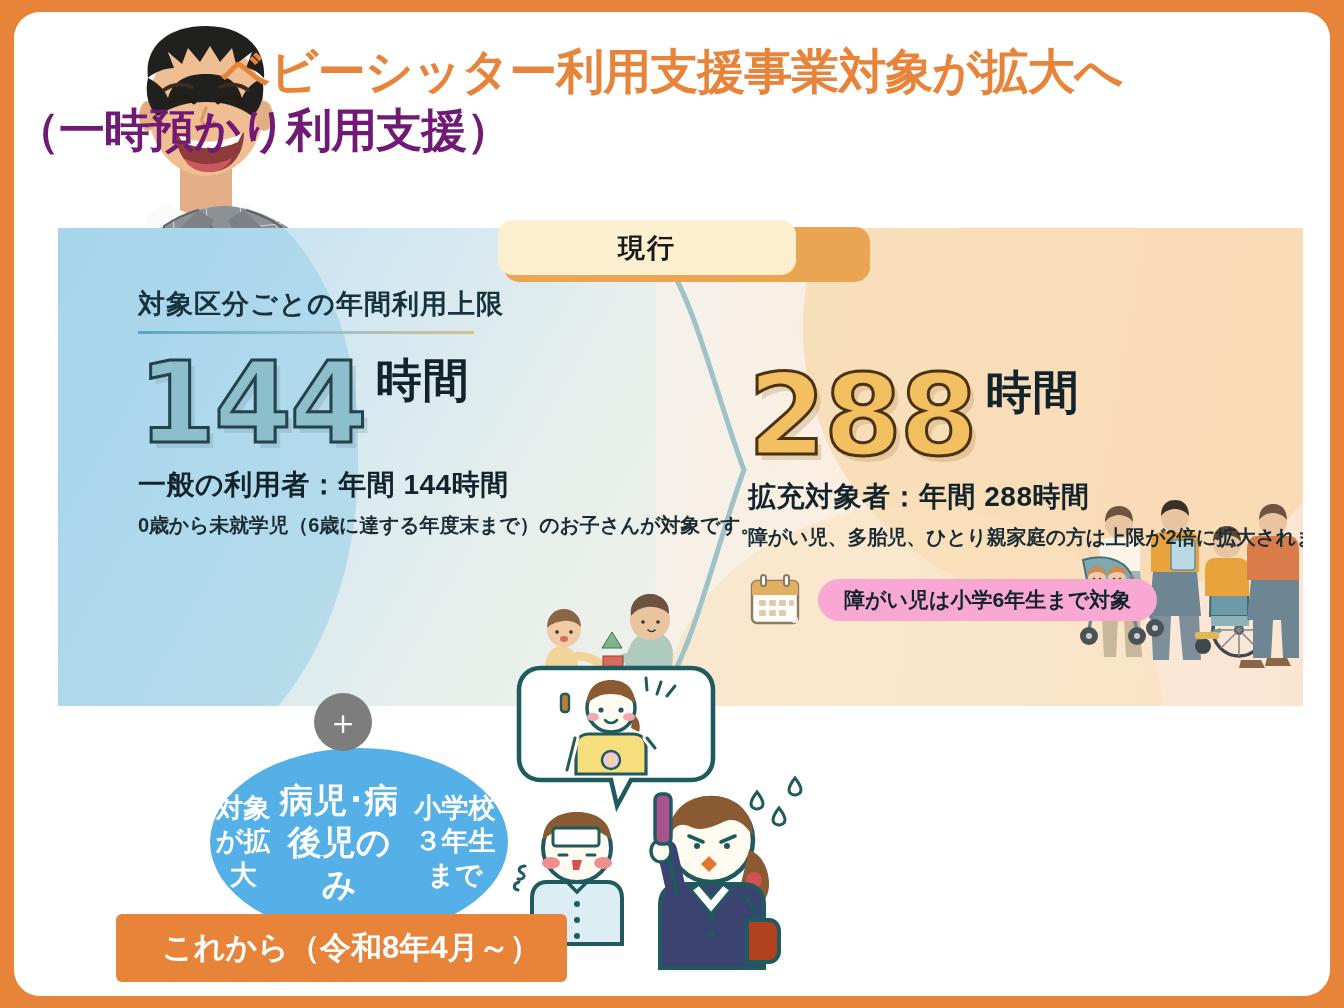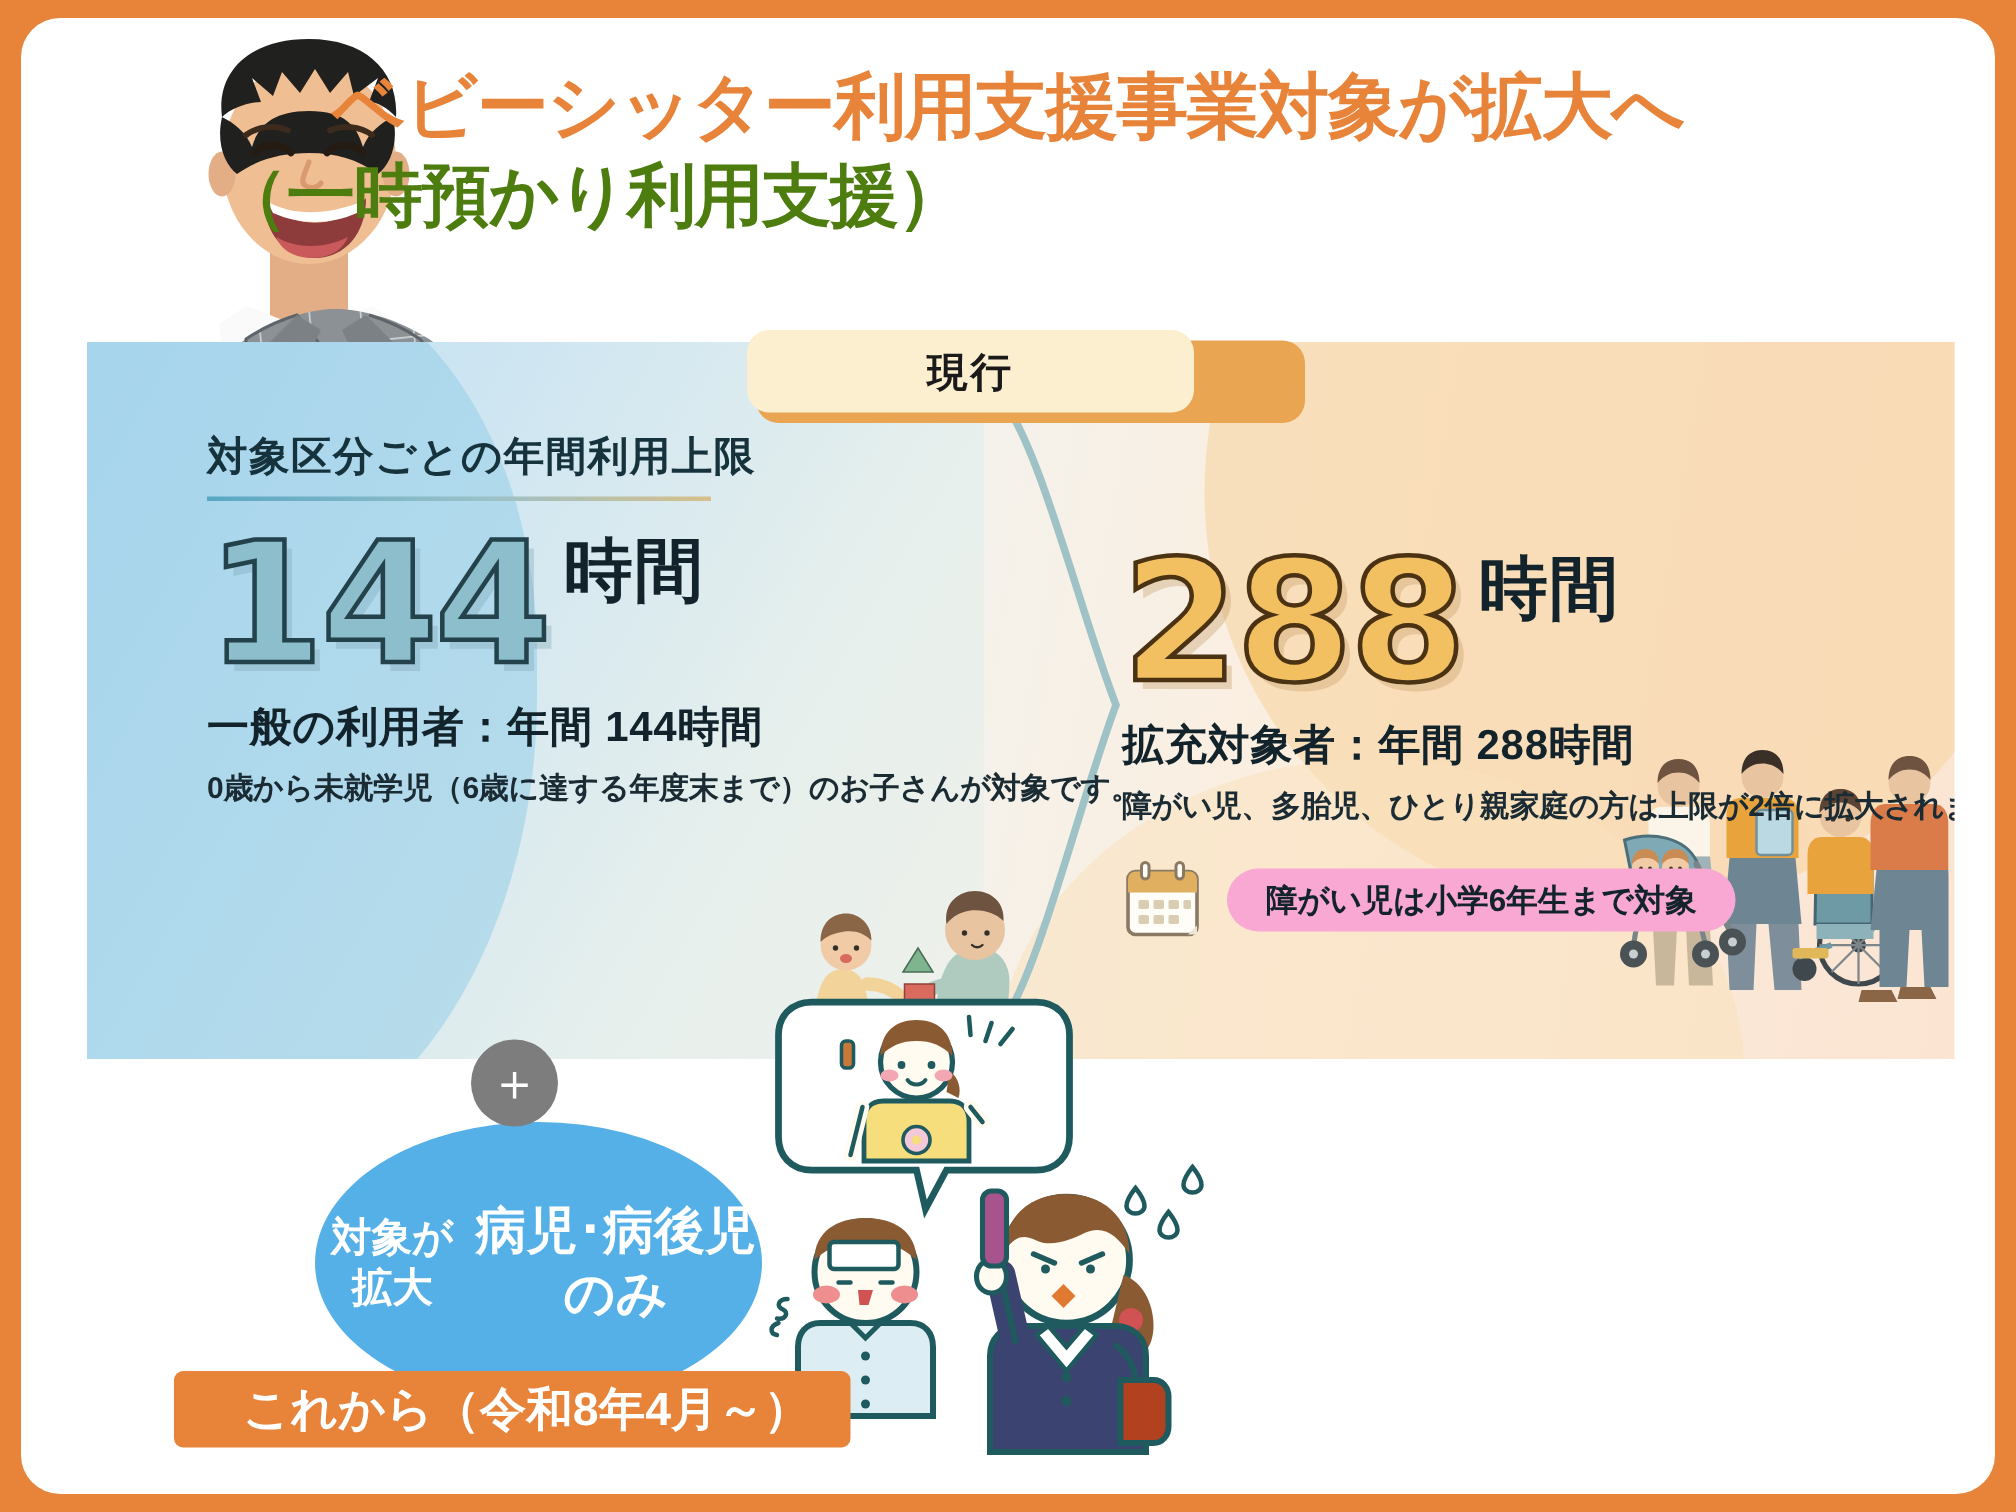--- a/index.html
+++ b/index.html
@@ -36,24 +36,23 @@
     color: #E8833A;
     letter-spacing: -1px;
     text-align: center;
     line-height: 1.08;
     white-space: nowrap;
     font-family: Liberation Sans, sans-serif;
   }
   .title-line2 {
     font-size: 46px;
     font-weight: 700;
-    color: #4d7c0f;
+    color: #701a75;
     letter-spacing: -1px;
     line-height: 1.15;
-    padding-left: 132px;
     margin-top: 6px;
     font-family: "DejaVu Sans", "Liberation Sans", sans-serif;
   }
 
   
   .current-badge-wrap {
     position: absolute;
     left: 484px; top: 208px;
     width: 372px; height: 62px;
     z-index: 30;
@@ -206,21 +205,21 @@
     width: 58px; height: 58px; border-radius: 50%;
     background: #7D7D7D;
     z-index: 14;
     display: flex; align-items: center; justify-content: center;
     color: #fff; font-size: 34px; font-weight: 400; line-height: 1;
   }
 
   
   .orange-banner {
     position: absolute; left: 102px; top: 902px;
-    width: 451px; height: 51px;
+    width: 451px; height: 68px;
     background: #E8833A;
     border-radius: 6px;
     z-index: 20;
     display: flex; align-items: center;
     padding-left: 46px;
   }
   .orange-banner span {
     color: #ffffff; font-size: 31px; font-weight: 700;
     letter-spacing: 0px;
   }
@@ -403,20 +402,21 @@
 
     </div>
 
     
     <div class="plus-circle">
       <span>＋</span>
     </div>
     <div class="blue-circle">
       <div class="bc1">対象が拡大</div>
       <div class="bc2">病児･病後児のみ</div>
+      <div class="bc3">小学校３年生まで</div>
     </div>
 
     
     <svg class="ill ill-sick" width="300" height="330" viewBox="0 0 300 330">
 
       <path d="M30 18h150c14 0 22 10 22 22v68c0 12-8 22-22 22h-60l-14 26-6-26H30c-14 0-22-10-22-22V40c0-12 8-22 22-22z" fill="#ffffff" stroke="#1F5A5E" stroke-width="4.5"></path>
 
       <circle cx="100" cy="58" r="24" fill="#FFFBF0" stroke="#1F5A5E" stroke-width="3.5"></circle>
       <path d="M76 54c0-16 10-24 24-24s24 8 24 24c-7-7-14-10-24-10s-17 3-24 10z" fill="#8A5A33"></path>
       <path d="M122 64c6 4 8 12 6 18l-8-4z" fill="#8A5A33"></path>

